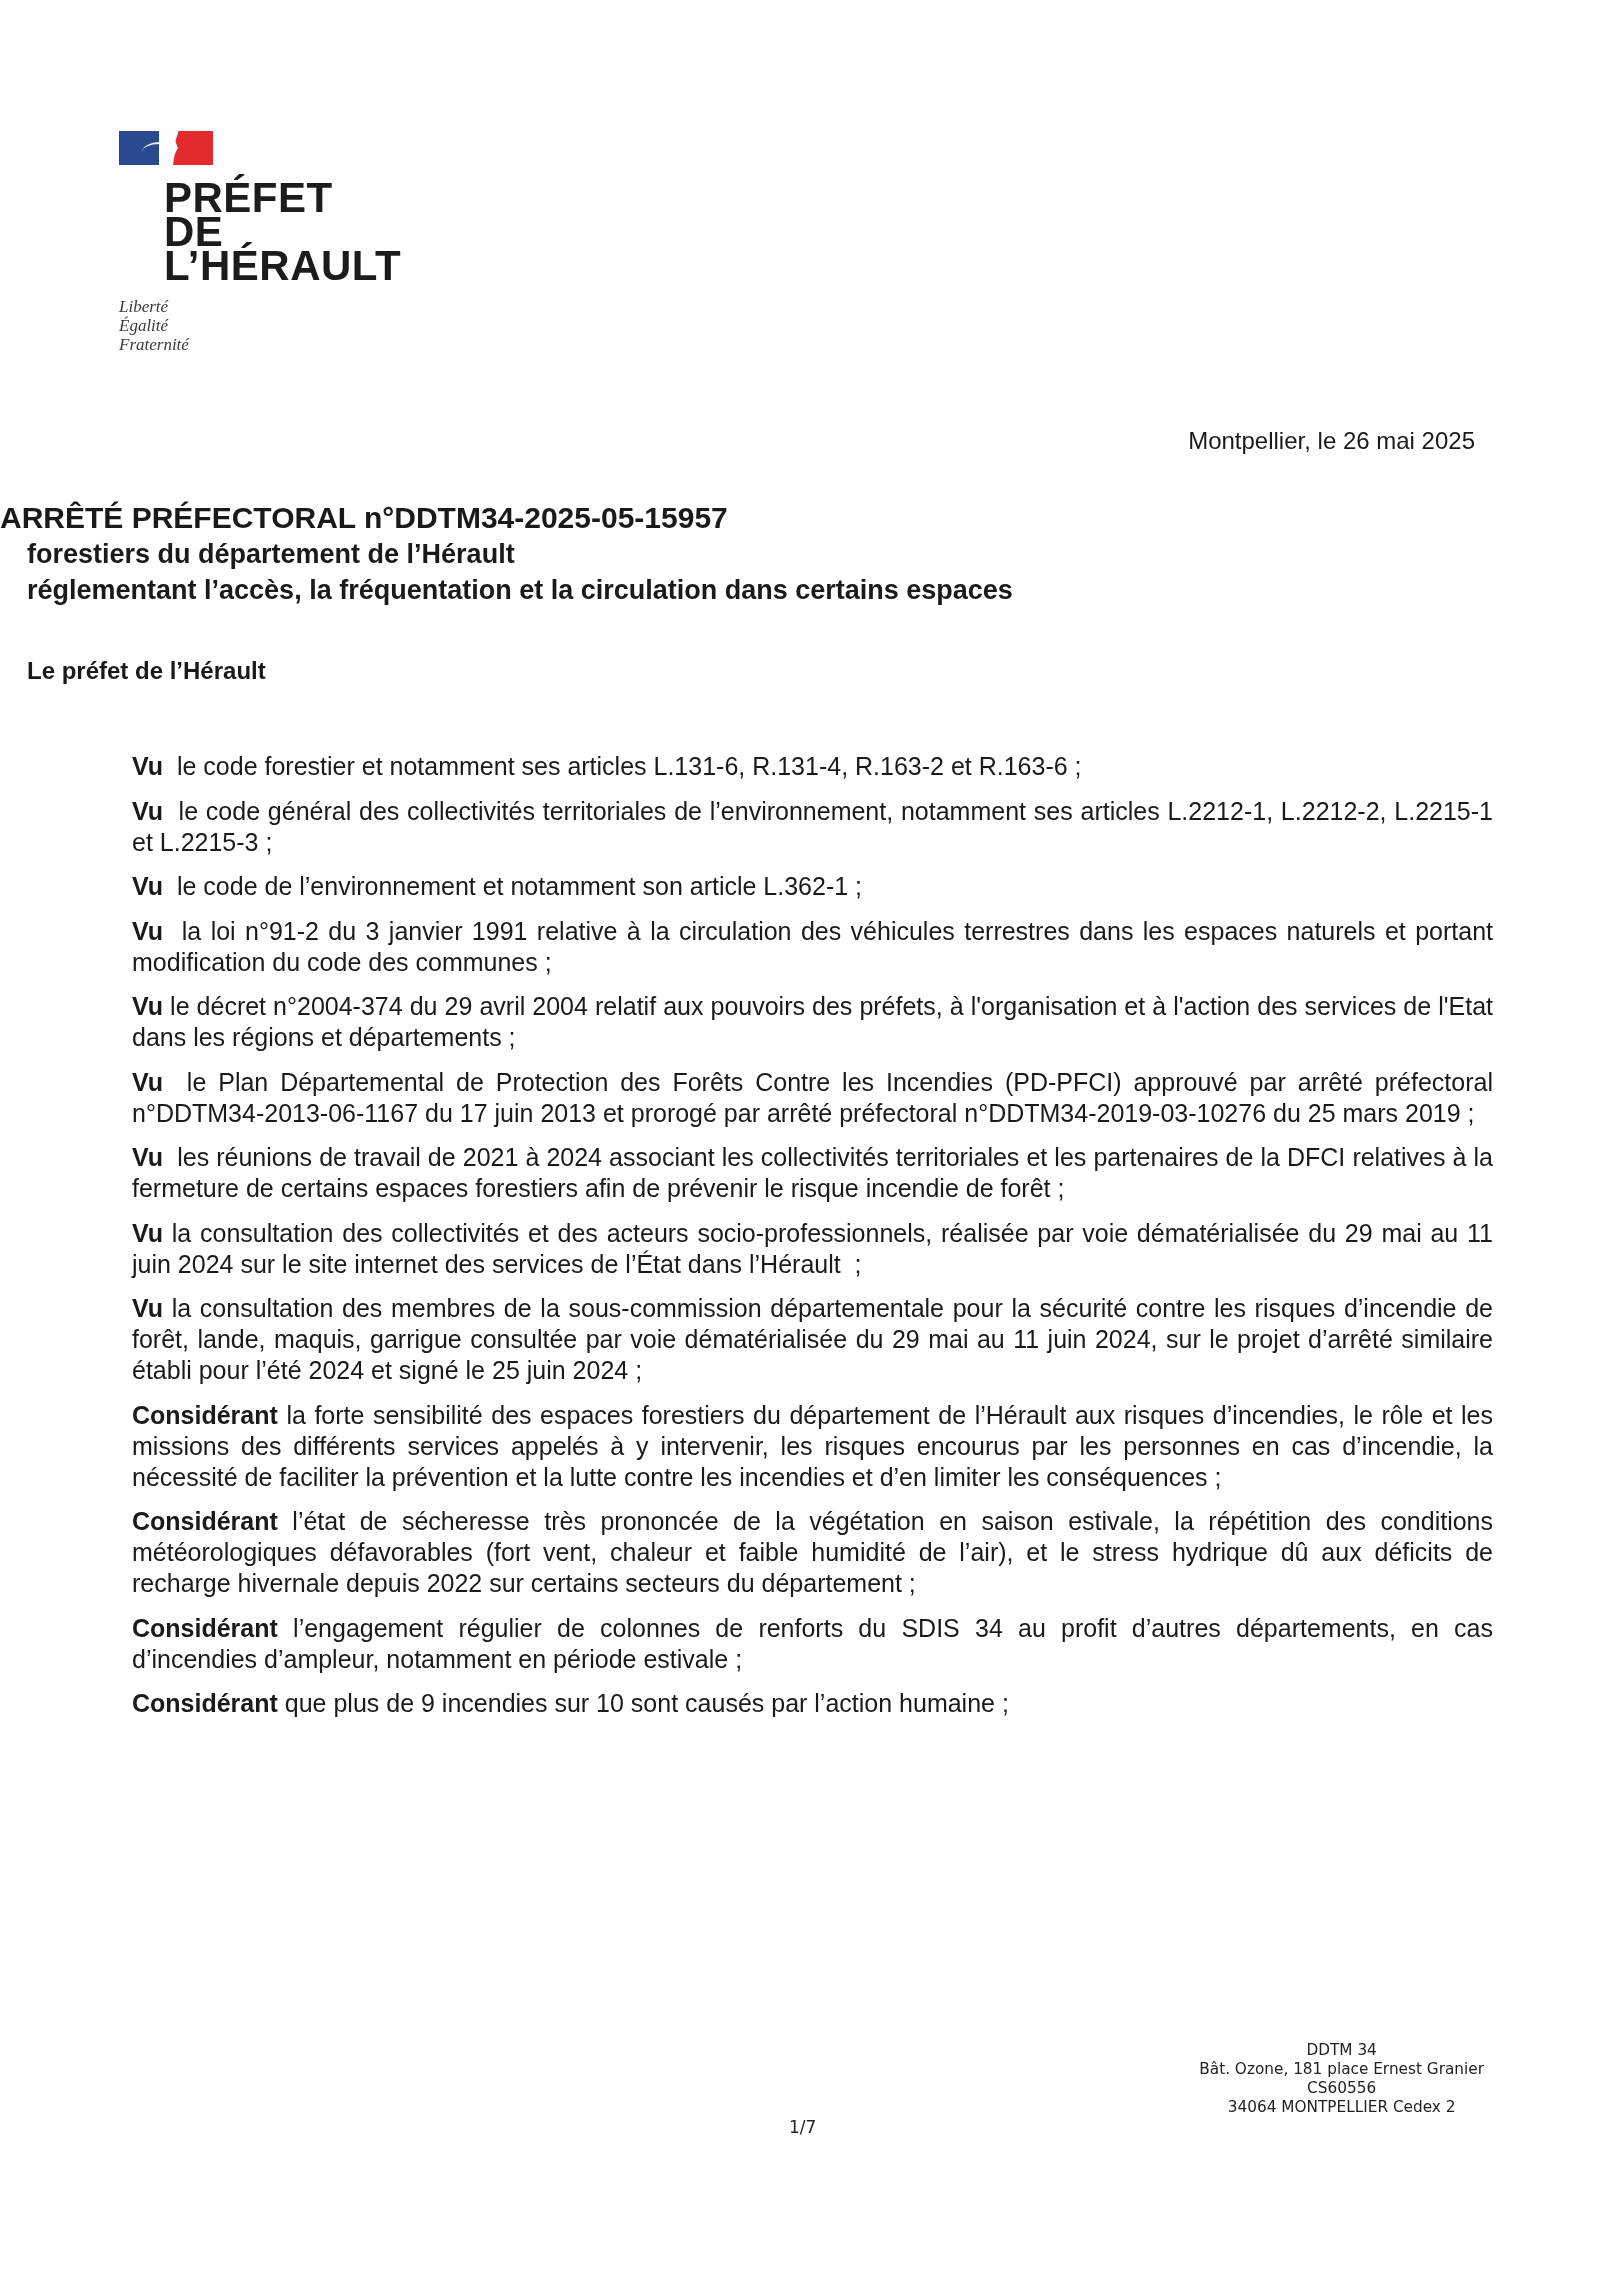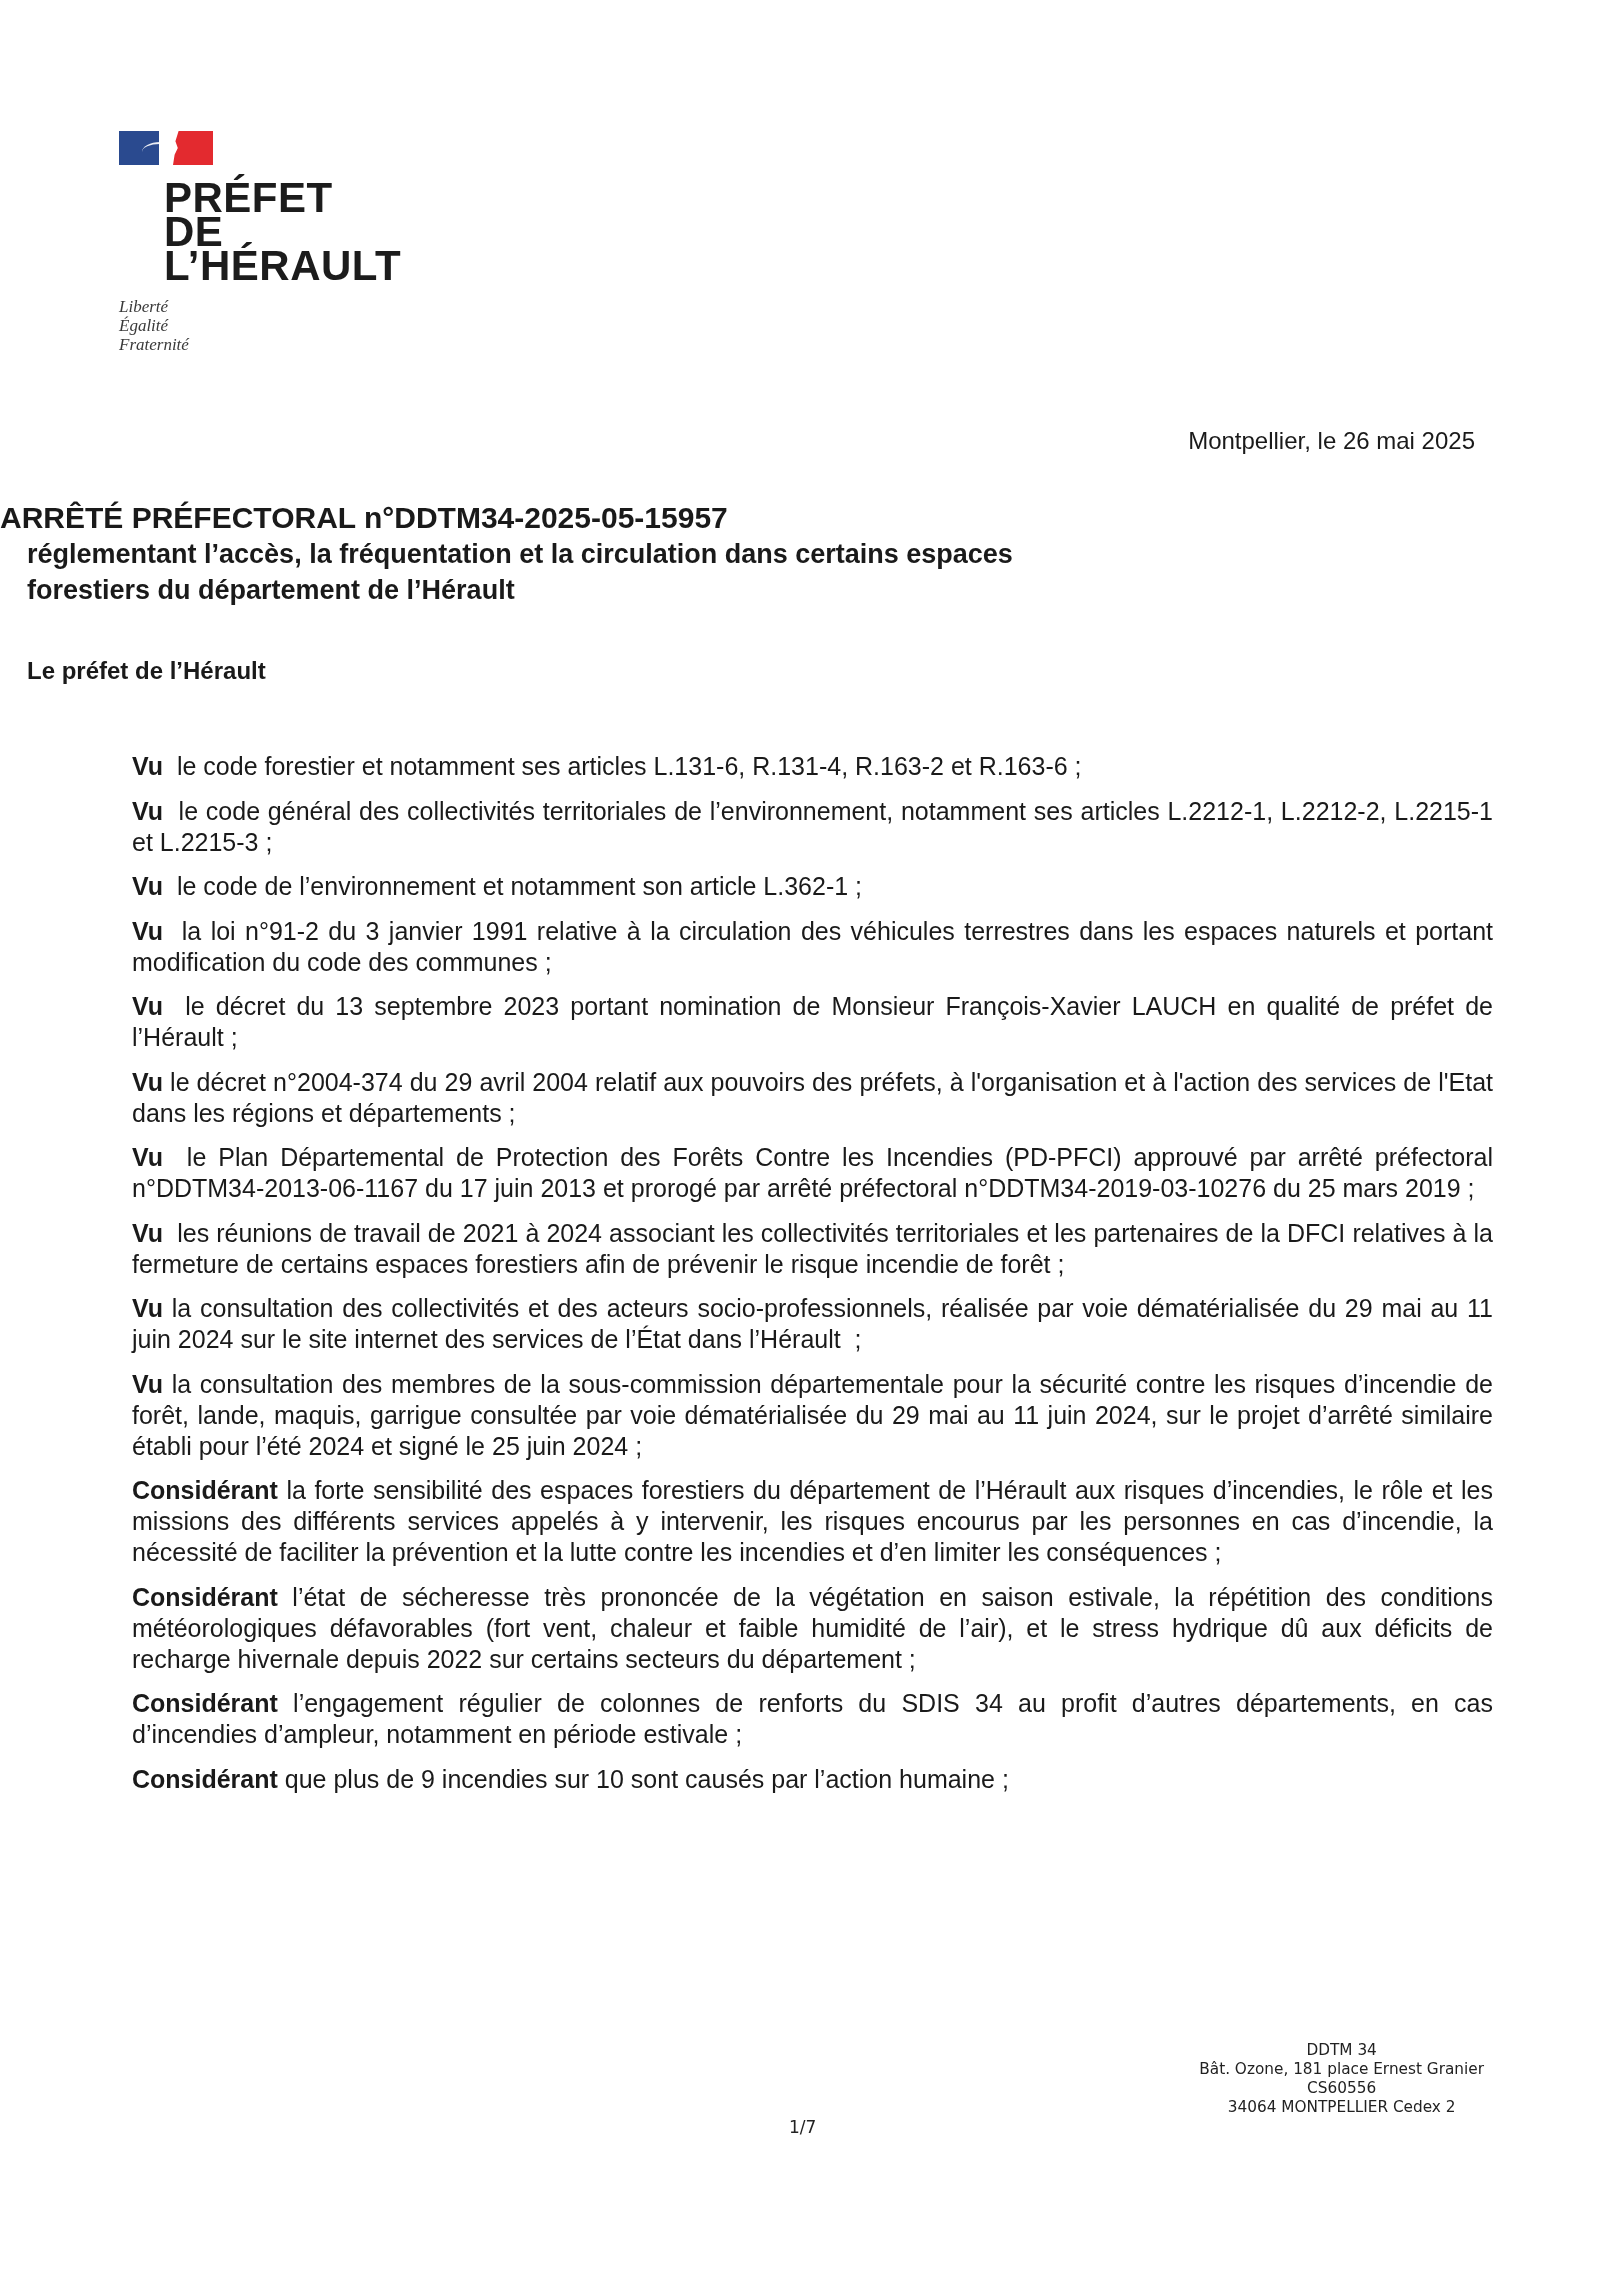--- a/index.html
+++ b/index.html
@@ -58,31 +58,30 @@
       <div>Égalité</div>
       <div>Fraternité</div>
     </div>
   </div>
 
 
   <div class="date">Montpellier, le 26 mai 2025</div>
 
   <div class="title-block">
     <div class="t1">ARRÊTÉ PRÉFECTORAL n°DDTM34-2025-05-15957</div>
+    <div class="t2">forestiers du département de l’Hérault</div>
     <div class="t2">réglementant l’accès, la fréquentation et la circulation dans certains espaces</div>
-    <div class="t2">forestiers du département de l’Hérault</div>
     <div class="pref">Le préfet de l’Hérault</div>
   </div>
 
   <div class="body" id="body">
       <p class="para"><span class="lead">Vu</span><span style="white-space: pre-wrap;">  le code forestier et notamment ses articles L.131-6, R.131-4, R.163-2 et R.163-6 ;</span></p>
       <p class="para"><span class="lead">Vu</span><span style="white-space: pre-wrap;">  le code général des collectivités territoriales de l’environnement, notamment ses articles L.2212-1, L.2212-2, L.2215-1 et L.2215-3 ;</span></p>
       <p class="para"><span class="lead">Vu</span><span style="white-space: pre-wrap;">  le code de l’environnement et notamment son article L.362-1 ;</span></p>
       <p class="para"><span class="lead">Vu</span><span style="white-space: pre-wrap;">  la loi n°91-2 du 3 janvier 1991 relative à la circulation des véhicules terrestres dans les espaces naturels et portant modification du code des communes ;</span></p>
-      <p class="para"><span class="lead">Vu</span><span style="white-space: pre-wrap;">  le décret du 13 septembre 2023 portant nomination de Monsieur François-Xavier LAUCH en qualité de préfet de l’Hérault ;</span></p>
       <p class="para"><span class="lead">Vu</span><span style="white-space: pre-wrap;"> le décret n°2004-374 du 29 avril 2004 relatif aux pouvoirs des préfets, à l'organisation et à l'action des services de l'Etat dans les régions et départements ;</span></p>
       <p class="para"><span class="lead">Vu</span><span style="white-space: pre-wrap;">  le Plan Départemental de Protection des Forêts Contre les Incendies (PD-PFCI) approuvé par arrêté préfectoral n°DDTM34-2013-06-1167 du 17 juin 2013 et prorogé par arrêté préfectoral n°DDTM34-2019-03-10276 du 25 mars 2019 ;</span></p>
       <p class="para"><span class="lead">Vu</span><span style="white-space: pre-wrap;">  les réunions de travail de 2021 à 2024 associant les collectivités territoriales et les partenaires de la DFCI relatives à la fermeture de certains espaces forestiers afin de prévenir le risque incendie de forêt ;</span></p>
       <p class="para"><span class="lead">Vu</span><span style="white-space: pre-wrap;"> la consultation des collectivités et des acteurs socio-professionnels, réalisée par voie dématérialisée du 29 mai au 11 juin 2024 sur le site internet des services de l’État dans l’Hérault  ;</span></p>
       <p class="para"><span class="lead">Vu</span><span style="white-space: pre-wrap;"> la consultation des membres de la sous-commission départementale pour la sécurité contre les risques d’incendie de forêt, lande, maquis, garrigue consultée par voie dématérialisée du 29 mai au 11 juin 2024, sur le projet d’arrêté similaire établi pour l’été 2024 et signé le 25 juin 2024 ;</span></p>
       <p class="para"><span class="lead">Considérant</span><span style="white-space: pre-wrap;"> la forte sensibilité des espaces forestiers du département de l’Hérault aux risques d’incendies, le rôle et les missions des différents services appelés à y intervenir, les risques encourus par les personnes en cas d’incendie, la nécessité de faciliter la prévention et la lutte contre les incendies et d’en limiter les conséquences ;</span></p>
       <p class="para"><span class="lead">Considérant</span><span style="white-space: pre-wrap;"> l’état de sécheresse très prononcée de la végétation en saison estivale, la répétition des conditions météorologiques défavorables (fort vent, chaleur et faible humidité de l’air), et le stress hydrique dû aux déficits de recharge hivernale depuis 2022 sur certains secteurs du département ;</span></p>
       <p class="para"><span class="lead">Considérant</span><span style="white-space: pre-wrap;"> l’engagement régulier de colonnes de renforts du SDIS 34 au profit d’autres départements, en cas d’incendies d’ampleur, notamment en période estivale ;</span></p>
       <p class="para"><span class="lead">Considérant</span><span style="white-space: pre-wrap;"> que plus de 9 incendies sur 10 sont causés par l’action humaine ;</span></p>
     </div>

